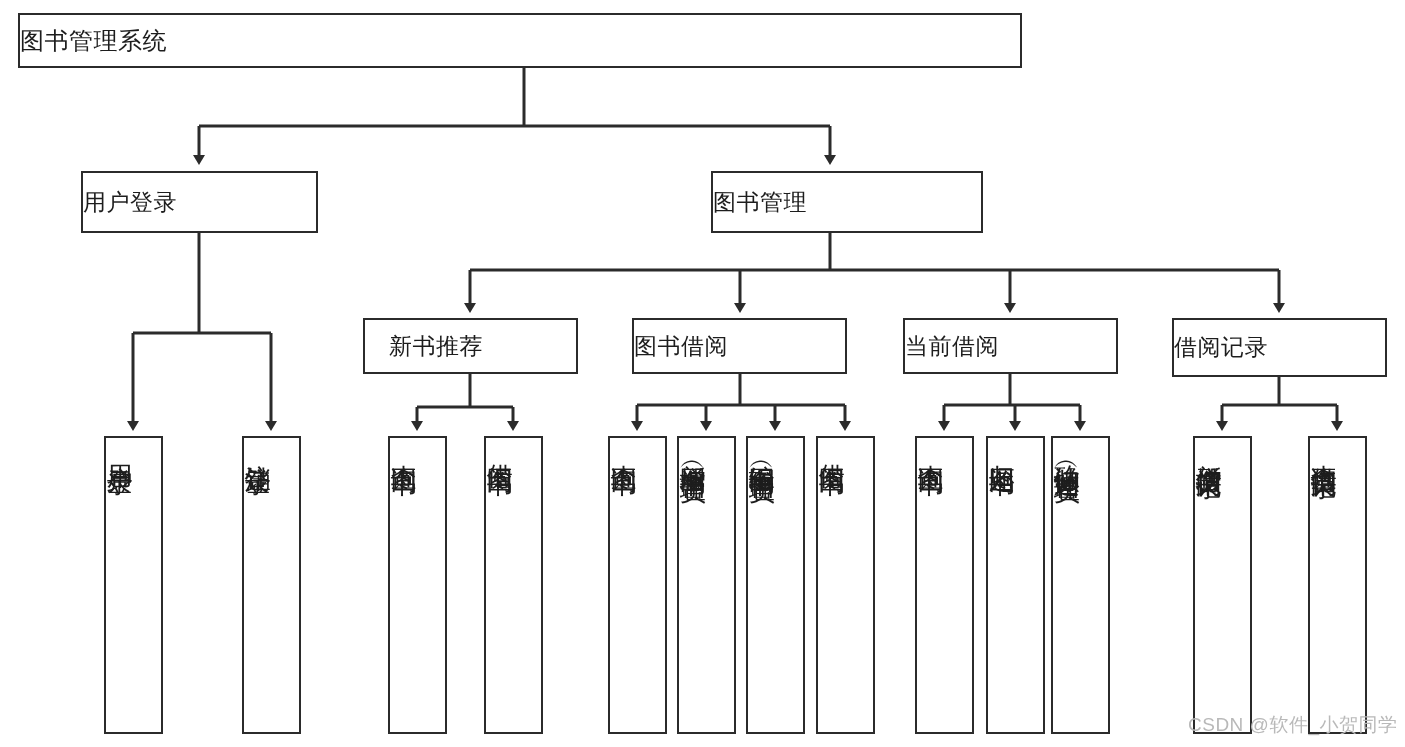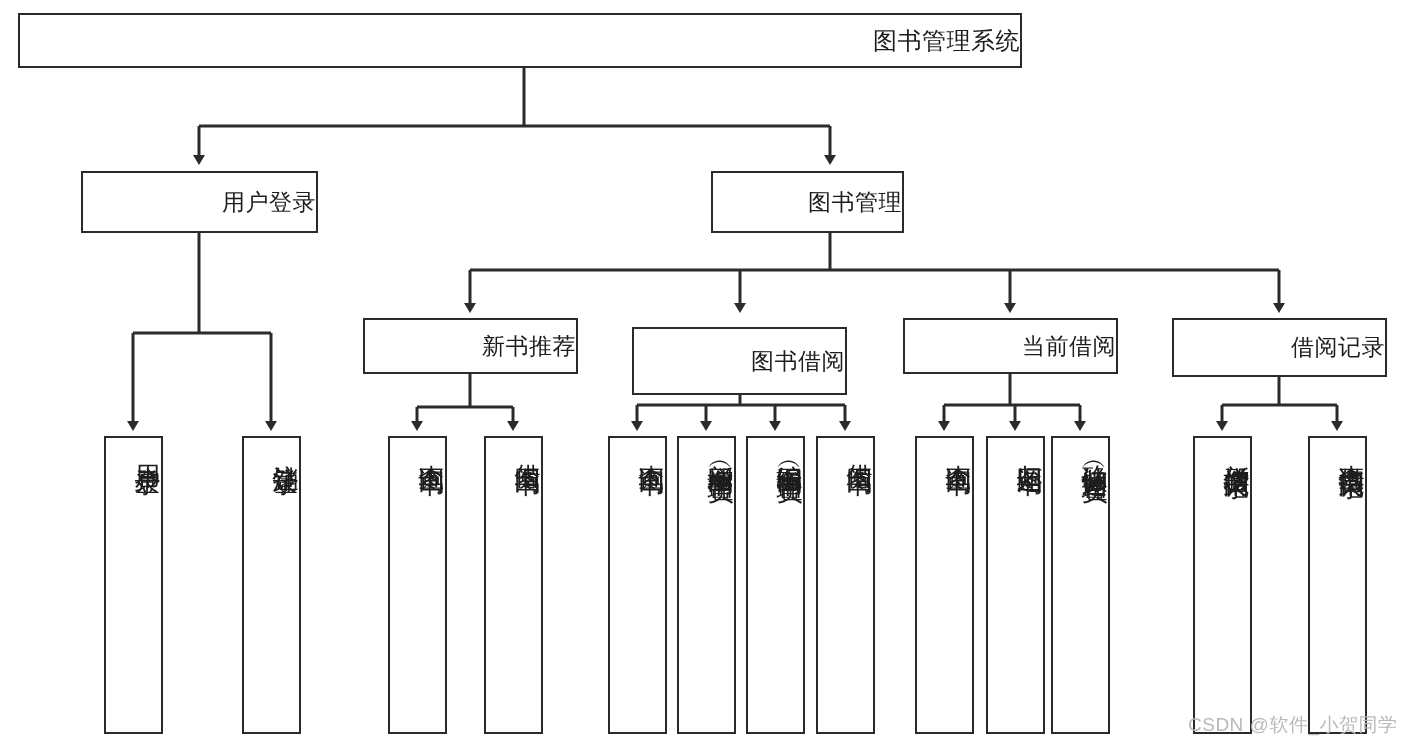--- a/index.html
+++ b/index.html
@@ -22,21 +22,21 @@
     width: 1405px;
     height: 747px;
   }
   .node {
     position: absolute;
     box-sizing: border-box;
     border: 2px solid #2b2b2b;
     background: #ffffff;
     display: flex;
     align-items: center;
-    justify-content: flex-end;
+    justify-content: flex-start;
     color: #1d1d1d;
     z-index: 2;
   }
   .node-label {
     display: block;
     text-align: center;
     line-height: 1.0;
     letter-spacing: 0.5px;
   }
   
@@ -128,28 +128,28 @@
     </g>
   </svg>
 
   <div class="node horiz root" style="left:18px; top:13px; width:1004px; height:55px;">
     <span class="node-label">图书管理系统</span>
   </div>
 
   <div class="node horiz" style="left:81px; top:171px; width:237px; height:62px;">
     <span class="node-label">用户登录</span>
   </div>
-  <div class="node horiz" style="left:711px; top:171px; width:193px; height:62px;">
+  <div class="node horiz" style="left:711px; top:171px; width:272px; height:62px;">
     <span class="node-label">图书管理</span>
   </div>
 
   <div class="node horiz" style="left:363px; top:318px; width:215px; height:56px;padding-left:24px;">
     <span class="node-label">新书推荐</span>
   </div>
-  <div class="node horiz" style="left:632px; top:327px; width:215px; height:68px;padding-left:38px;">
+  <div class="node horiz" style="left:632px; top:318px; width:215px; height:56px;">
     <span class="node-label">图书借阅</span>
   </div>
   <div class="node horiz" style="left:903px; top:318px; width:215px; height:56px;">
     <span class="node-label">当前借阅</span>
   </div>
   <div class="node horiz" style="left:1172px; top:318px; width:215px; height:59px;">
     <span class="node-label">借阅记录</span>
   </div>
 
   <div class="node vert" style="left:104px; top:436px; width:59px; height:298px;">

